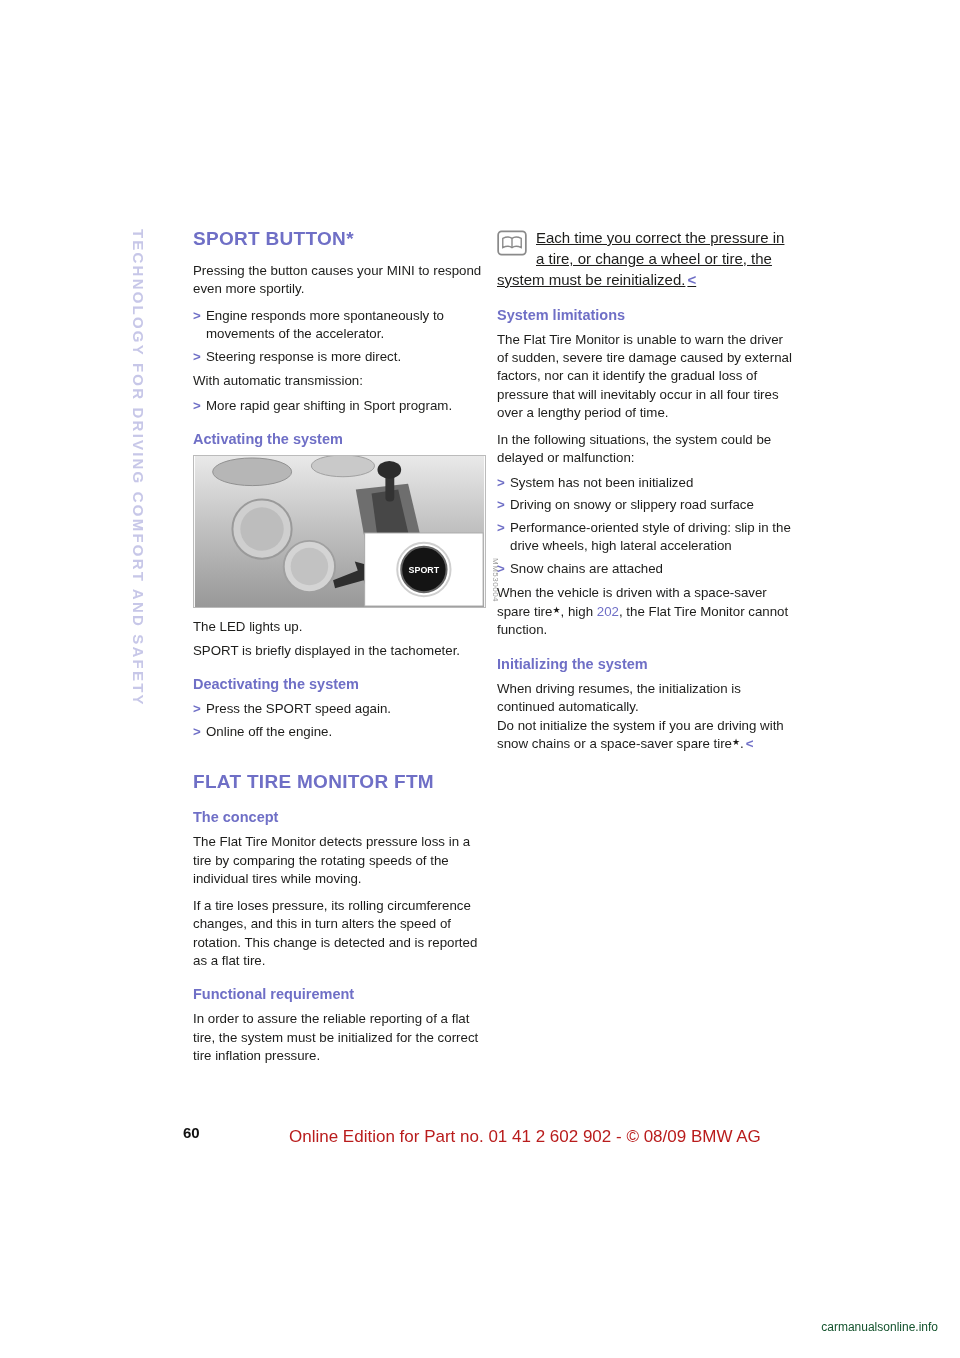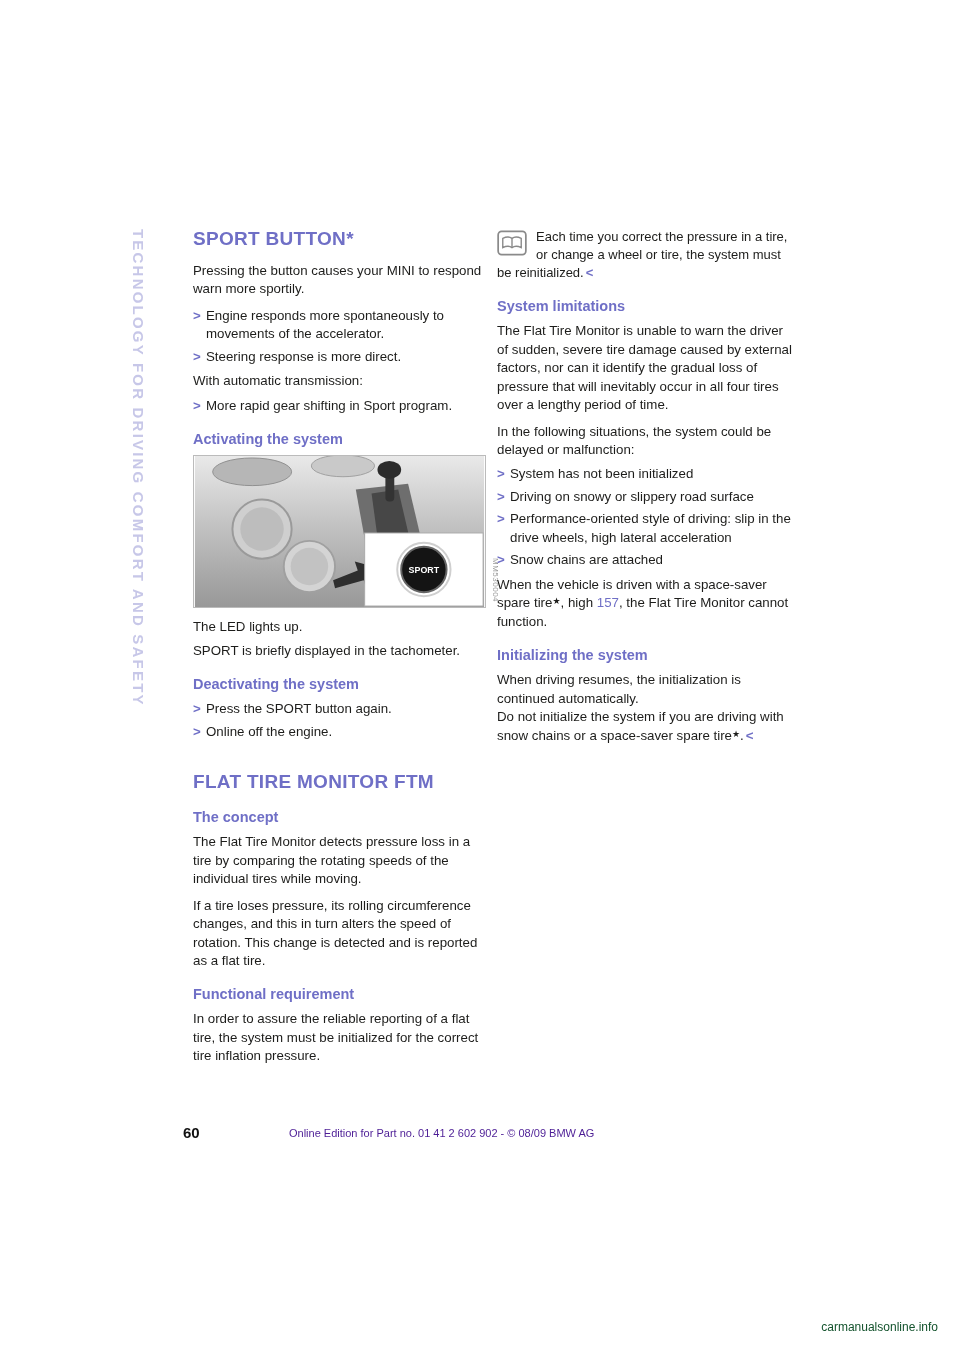--- a/index.html
+++ b/index.html
@@ -29,47 +29,47 @@
   .para.mt6 { margin:6px 0 8px; }
 
   .bullets { margin:0 0 6px; }
   .bullet { display:flex; margin:0 0 4px; font-size:13.3px; line-height:1.39; color:#1d1d1b; }
   .marker { color:#6f6fc6; font-weight:bold; flex:0 0 13px; }
 
   .endmark { color:#6f6fc6; font-weight:bold; margin-left:2px; }
   .star { font-size:9px; vertical-align:3px; }
   .pagelink { color:#6f6fc6; cursor:pointer; }
 
-  .note { margin:0 0 6px; font-size:13px; line-height:1.39; color:#1d1d1b; }
+  .note { margin:0 0 6px; font-size:15px; line-height:1.39; color:#1d1d1b;text-decoration:underline; }
   .note::after { content:""; display:block; clear:both; }
   .note-icon { float:left; width:30px; height:26px; margin:2px 9px 4px 0; }
 
   .photo { position:relative; margin:2px 0 10px; width:295px; }
   .photo svg.scene { display:block; border:1px solid #bbb; }
   .img-code {
     position:absolute; right:-12px; bottom:6px;
     writing-mode:vertical-rl;
     font-size:8px; color:#9a9a9a; letter-spacing:0.5px;
   }
 
   .page-number { position:absolute; left:183px; top:1124px; font-size:15px; font-weight:bold; color:#111;text-align:center; }
-  .footer-text { position:absolute; left:289px; top:1127px; font-size:11px; color:#4c1d95; }
+  .footer-text { position:absolute; left:289px; top:1127px; font-size:17px; color:#b91c1c; }
   .watermark  { position:absolute; right:22px; top:1320px; font-size:12px; color:#14532d; }
 </style>
 </head>
 <body>
 
 <div class="page">
 
   <div class="sidebar-title">TECHNOLOGY FOR DRIVING COMFORT AND SAFETY</div>
 
   <section class="col col-left">
 
     <h1 class="h1">SPORT BUTTON*</h1>
-    <p class="para">Pressing the button causes your MINI to respond warn more sportily.</p>
+    <p class="para">Pressing the button causes your MINI to respond even more sportily.</p>
 
     <div class="bullets">
       <div class="bullet">
         <span class="marker">&gt;</span>
         <span>Engine responds more spontaneously to movements of the accelerator.</span>
       </div>
       <div class="bullet">
         <span class="marker">&gt;</span>
         <span>Steering response is more direct.</span>
       </div>
@@ -116,21 +116,21 @@
     </figure>
 
     <p class="para m0">The LED lights up.</p>
     <p class="para mt5">SPORT is briefly displayed in the tachometer.</p>
 
     <h2 class="h2">Deactivating the system</h2>
 
     <div class="bullets">
       <div class="bullet">
         <span class="marker">&gt;</span>
-        <span>Press the SPORT button again.</span>
+        <span>Press the SPORT speed again.</span>
       </div>
       <div class="bullet">
         <span class="marker">&gt;</span>
         <span>Online off the engine.</span>
       </div>
     </div>
 
     <h1 class="h1 mt">FLAT TIRE MONITOR FTM</h1>
 
     <h2 class="h2">The concept</h2>
@@ -171,21 +171,21 @@
       <div class="bullet">
         <span class="marker">&gt;</span>
         <span>Performance-oriented style of driving: slip in the drive wheels, high lateral acceleration</span>
       </div>
       <div class="bullet">
         <span class="marker">&gt;</span>
         <span>Snow chains are attached</span>
       </div>
     </div>
 
-    <p class="para mt6"><span>When the vehicle is driven with a space-saver spare tire</span><span class="star">★</span><span>, high </span><span class="pagelink">157</span><span>, the Flat Tire Monitor cannot function.</span></p>
+    <p class="para mt6"><span>When the vehicle is driven with a space-saver spare tire</span><span class="star">★</span><span>, high </span><span class="pagelink">202</span><span>, the Flat Tire Monitor cannot function.</span></p>
 
     <h2 class="h2">Initializing the system</h2>
 
 
     <p class="para m0">When driving resumes, the initialization is continued automatically.</p>
     <p class="para m0"><span>Do not initialize the system if you are driving with snow chains or a space-saver spare tire</span><span class="star">★</span><span>.</span><span class="endmark">&lt;</span></p>
 
   </section>
 
   <div class="page-number">60</div>

